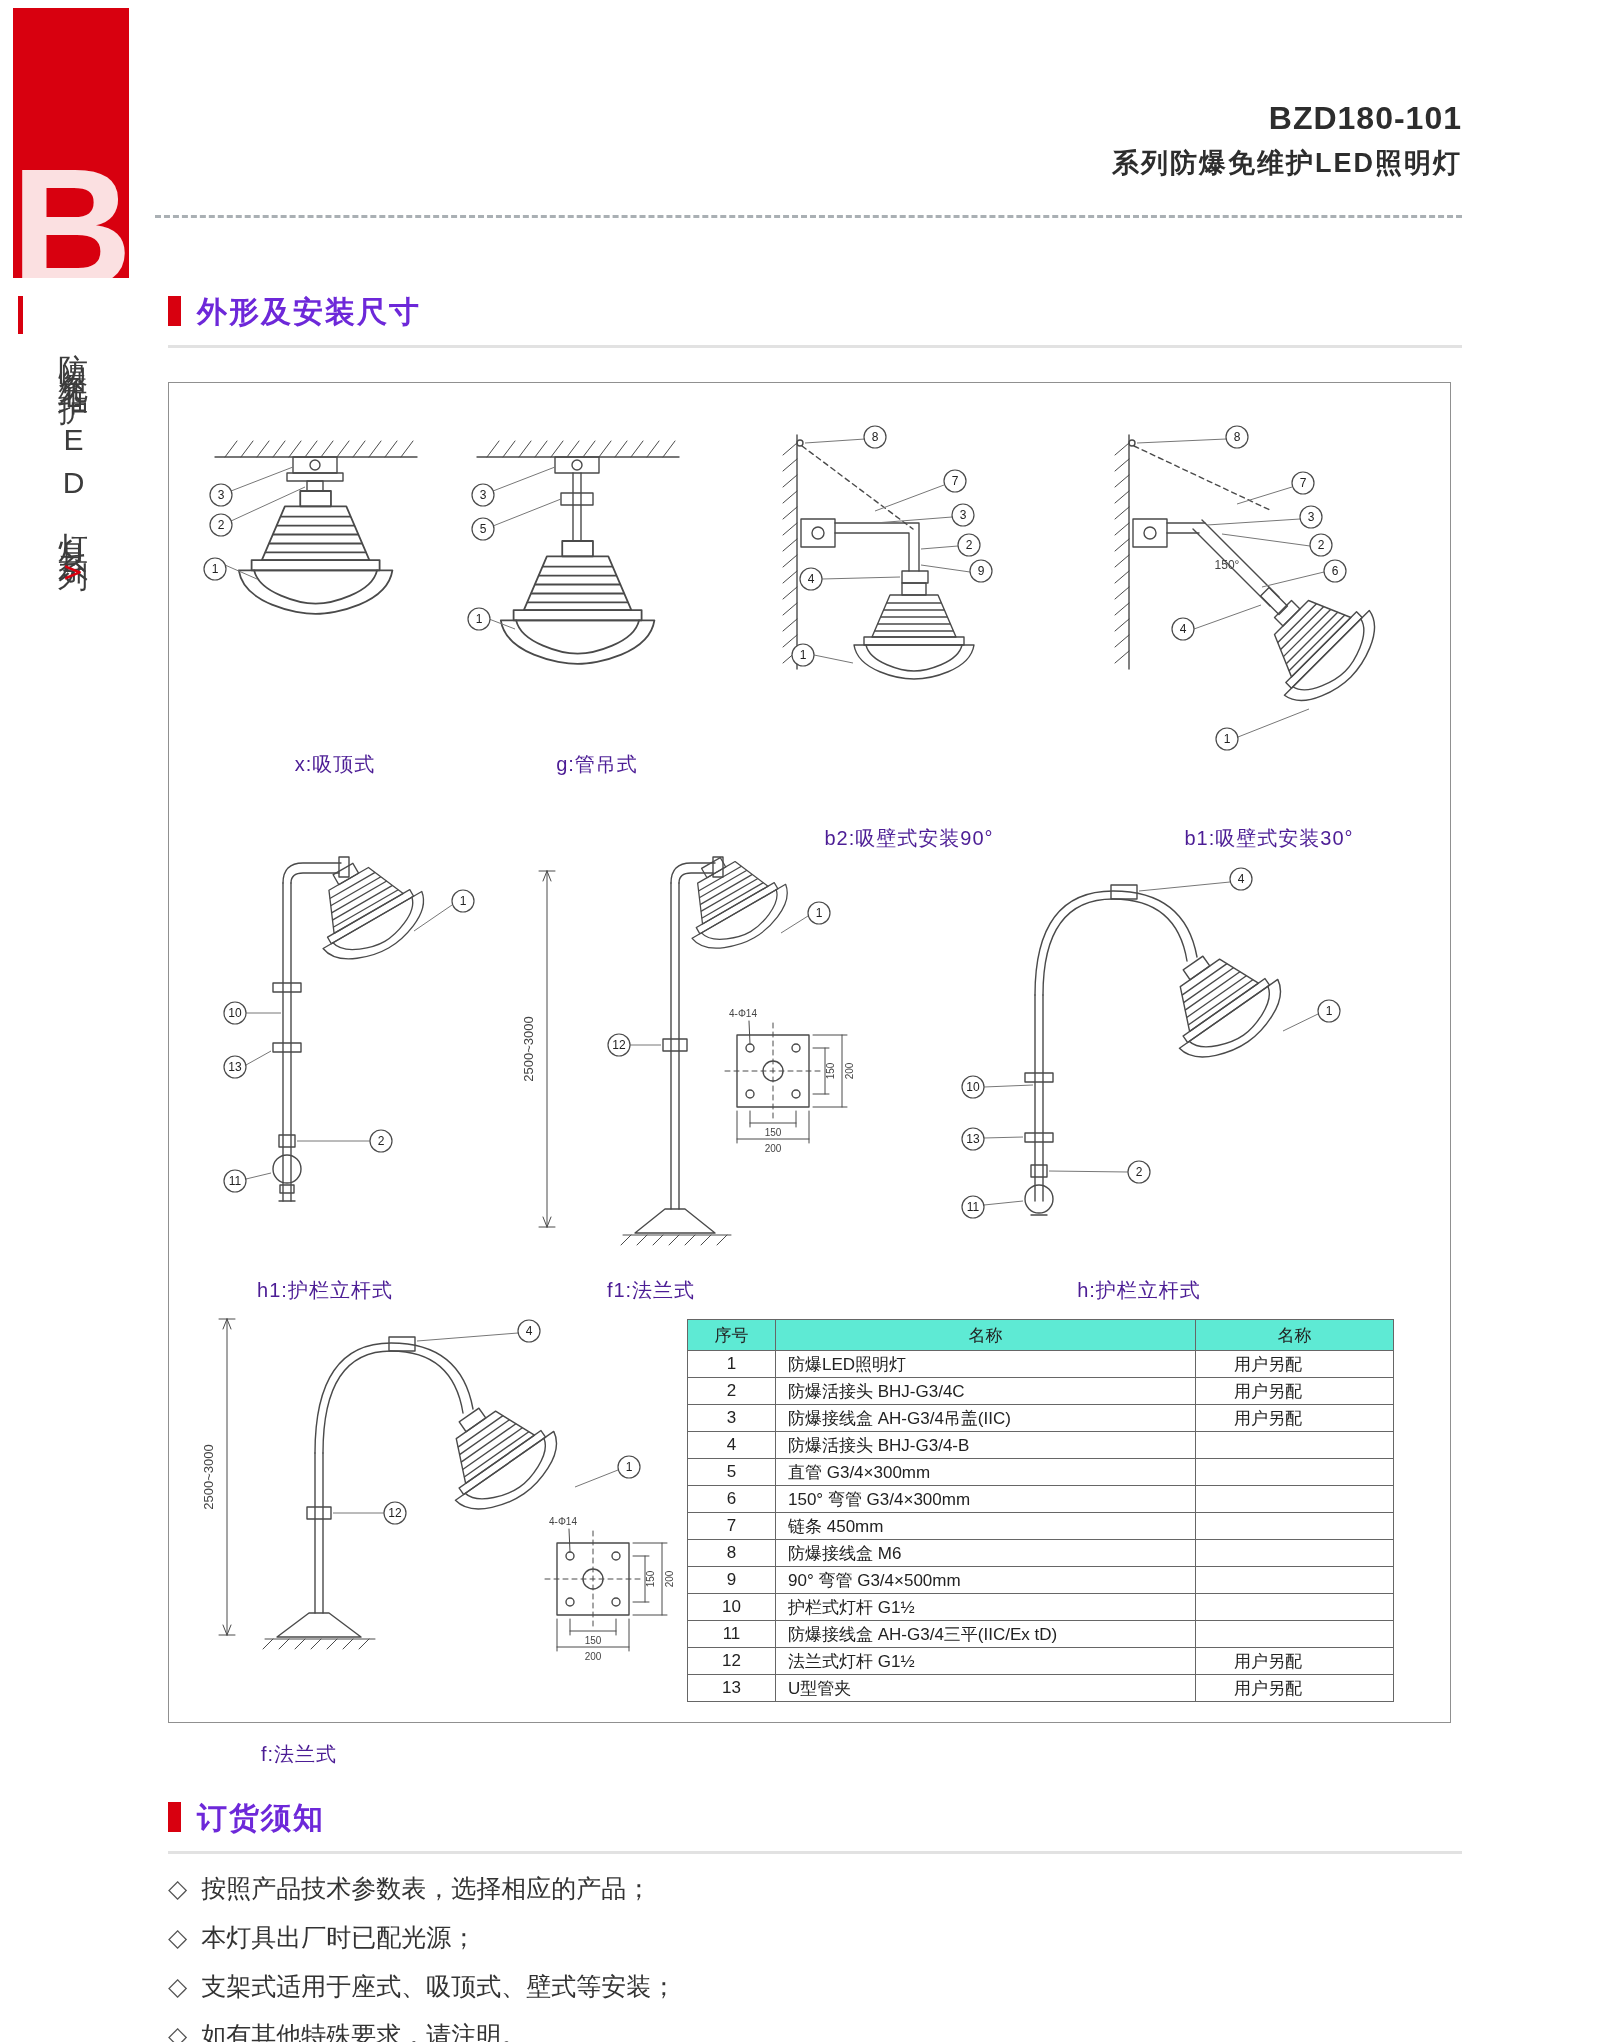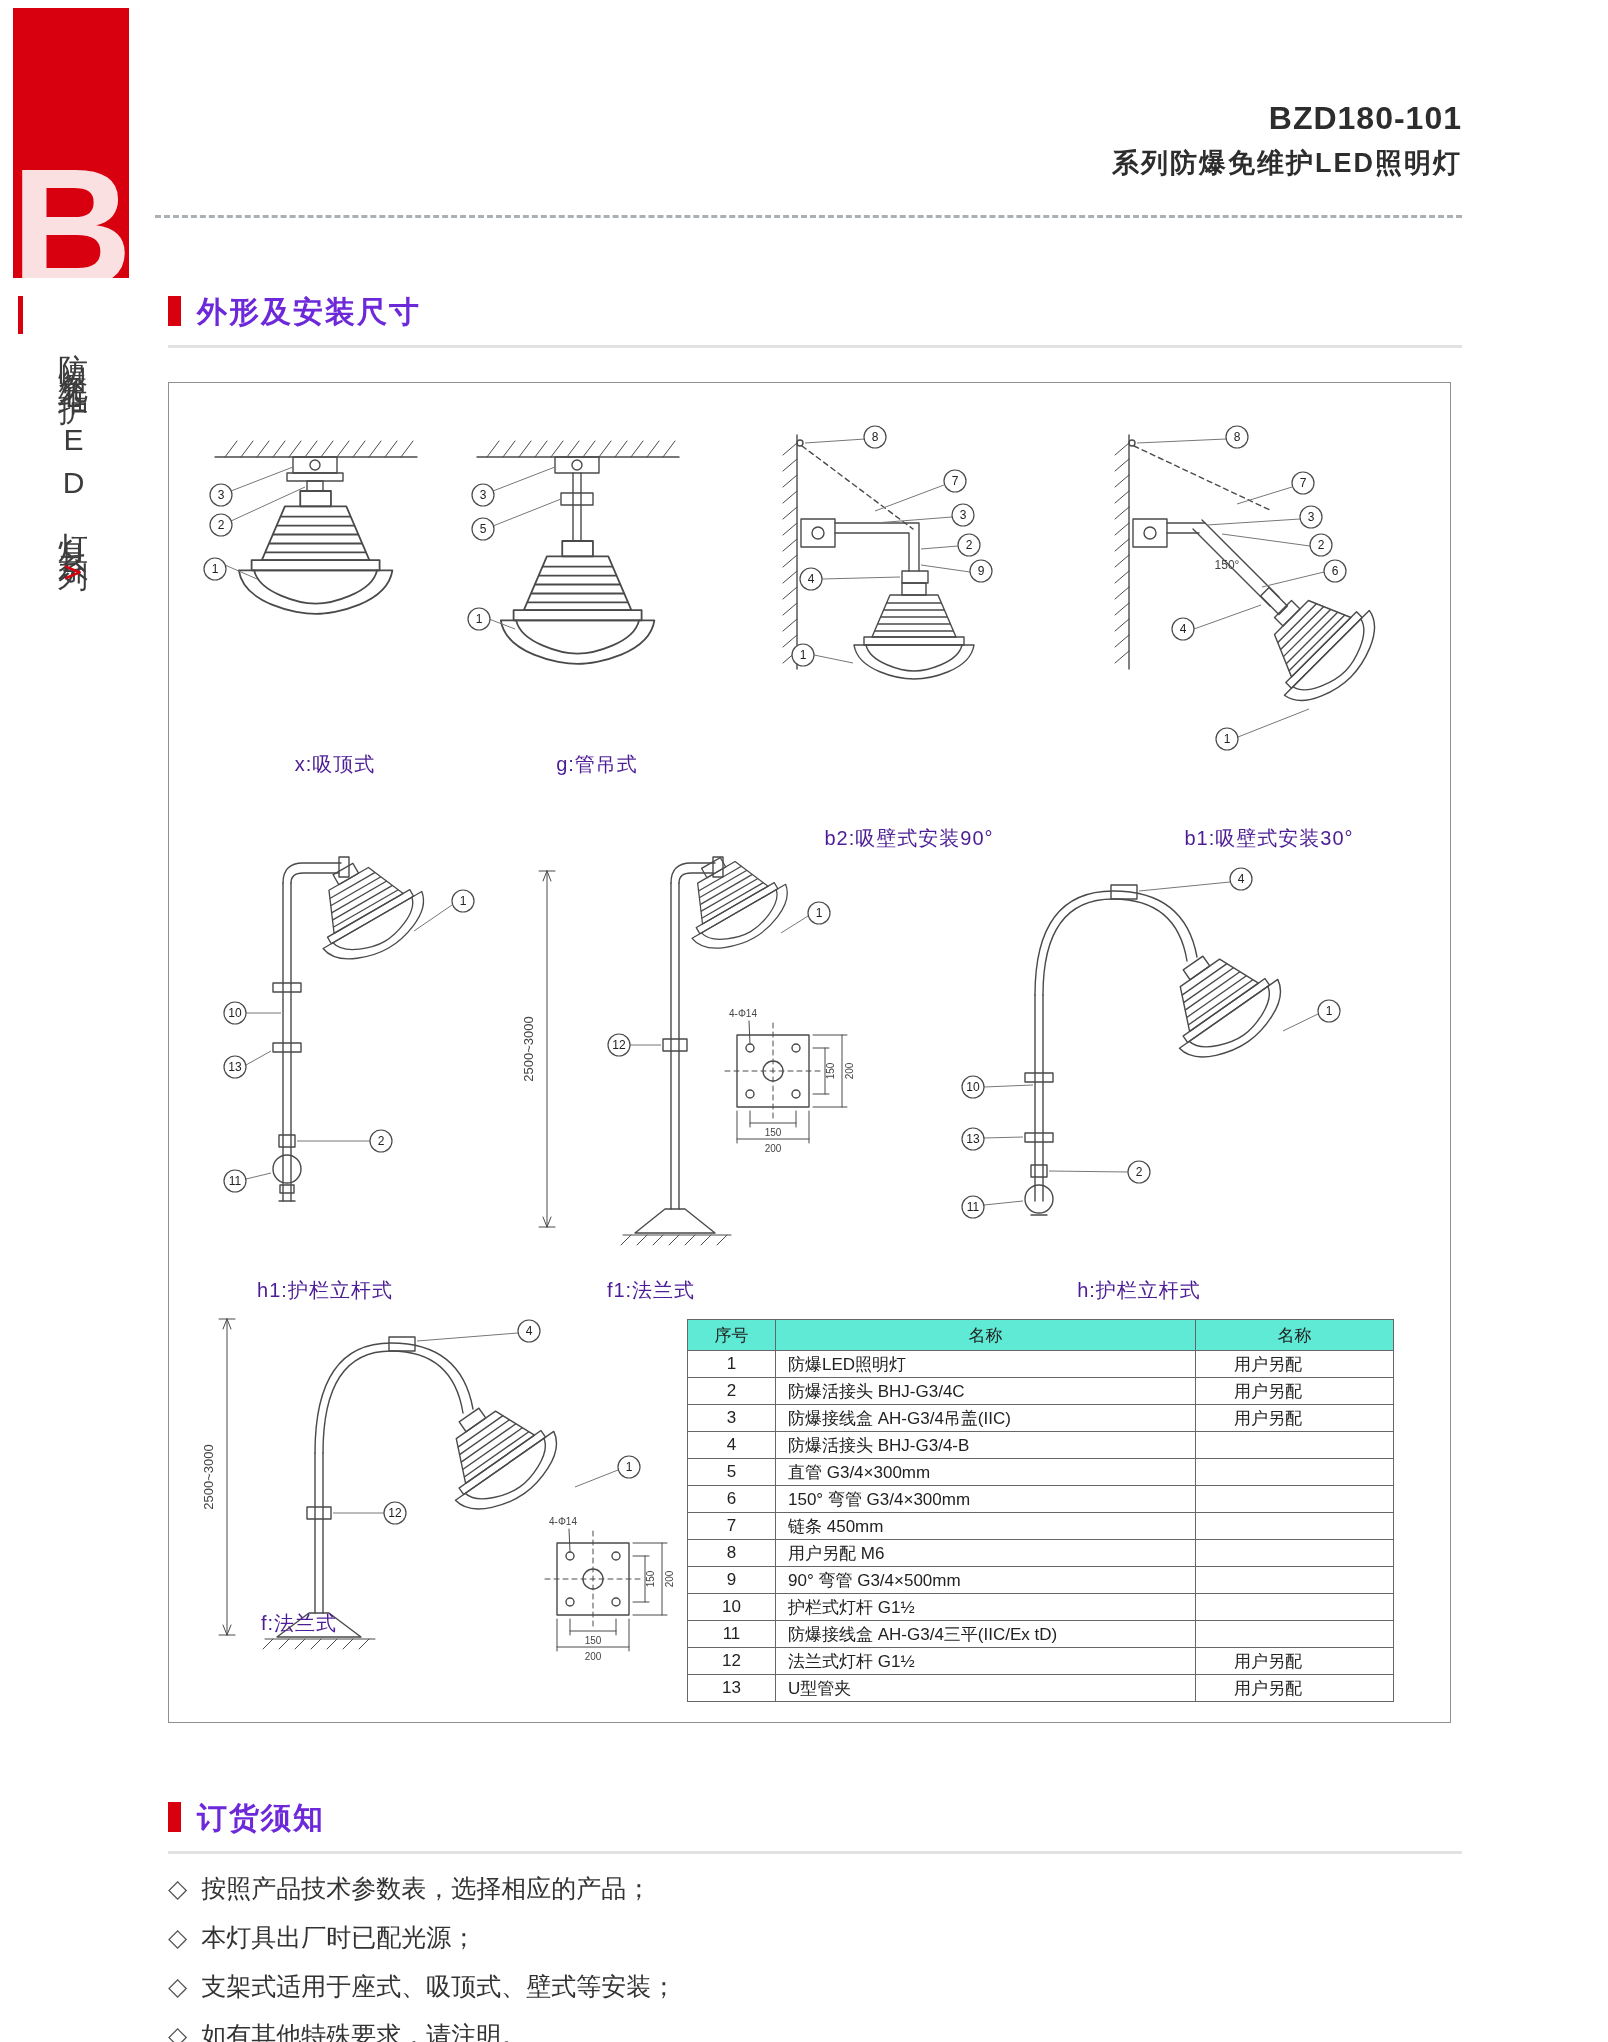--- a/index.html
+++ b/index.html
@@ -419,21 +419,21 @@
           <line x1="185" y1="230" x2="134" y2="230"></line>
           <circle cx="196" cy="230" r="11"></circle>
           <text x="196" y="234">12</text>
         </g>
       <g class="co">
           <line x1="419" y1="187" x2="376" y2="204"></line>
           <circle cx="430" cy="184" r="11"></circle>
           <text x="430" y="188">1</text>
         </g>
     </svg>
-    <div class="dlabel" style="left:30px;top:1227px;width:200px">f:法兰式</div>
+    <div class="dlabel" style="left:30px;top:1358px;width:200px">f:法兰式</div>
 
     <table class="parts">
       <colgroup>
           <col style="width:88px">
           <col style="width:420px">
           <col style="width:198px">
         </colgroup>
       <thead>
         <tr>
           <th>序号</th>
@@ -472,21 +472,21 @@
             <td class="l">150° 弯管 G3/4×300mm</td>
             <td class="r3"></td>
           </tr>
         <tr>
             <td class="c">7</td>
             <td class="l">链条 450mm</td>
             <td class="r3"></td>
           </tr>
         <tr>
             <td class="c">8</td>
-            <td class="l">用户另配 M6</td>
+            <td class="l">防爆接线盒 M6</td>
             <td class="r3"></td>
           </tr>
         <tr>
             <td class="c">9</td>
             <td class="l">90° 弯管 G3/4×500mm</td>
             <td class="r3"></td>
           </tr>
         <tr>
             <td class="c">10</td>
             <td class="l">护栏式灯杆 G1½</td>

